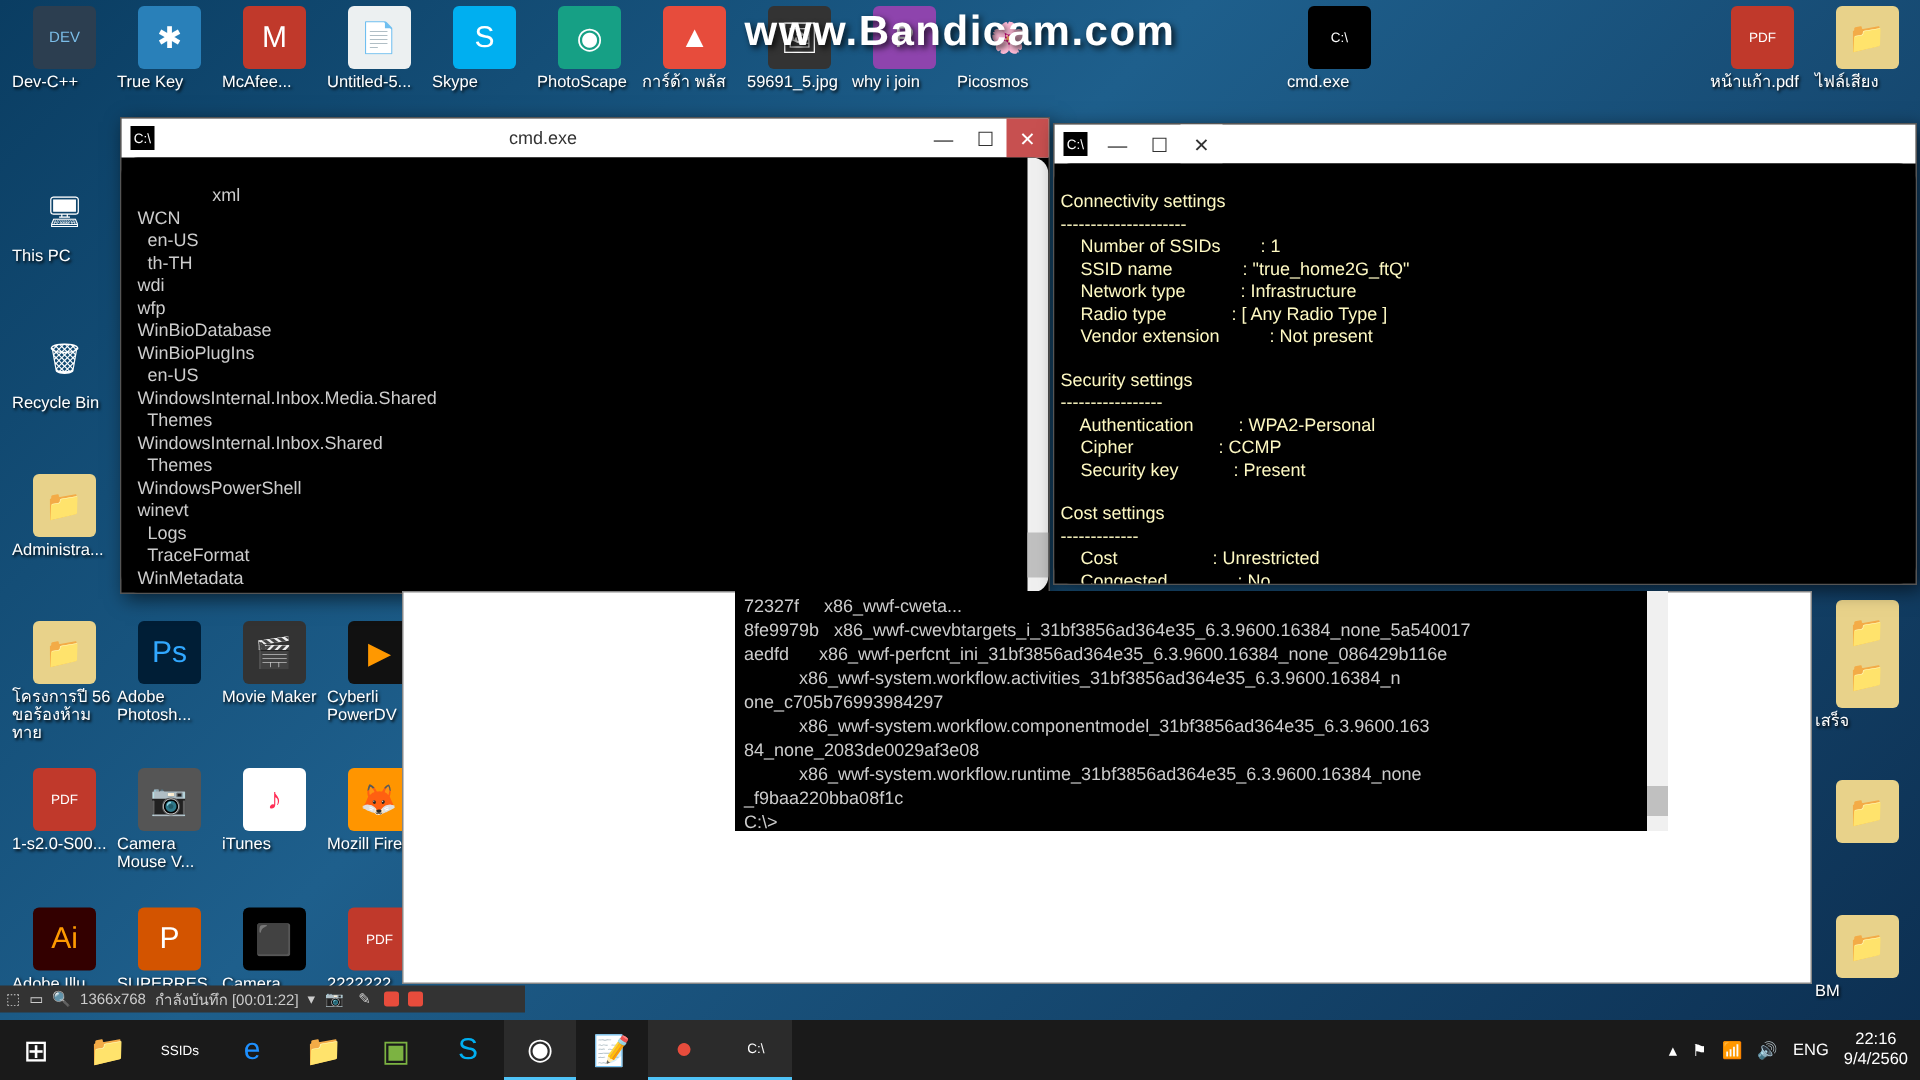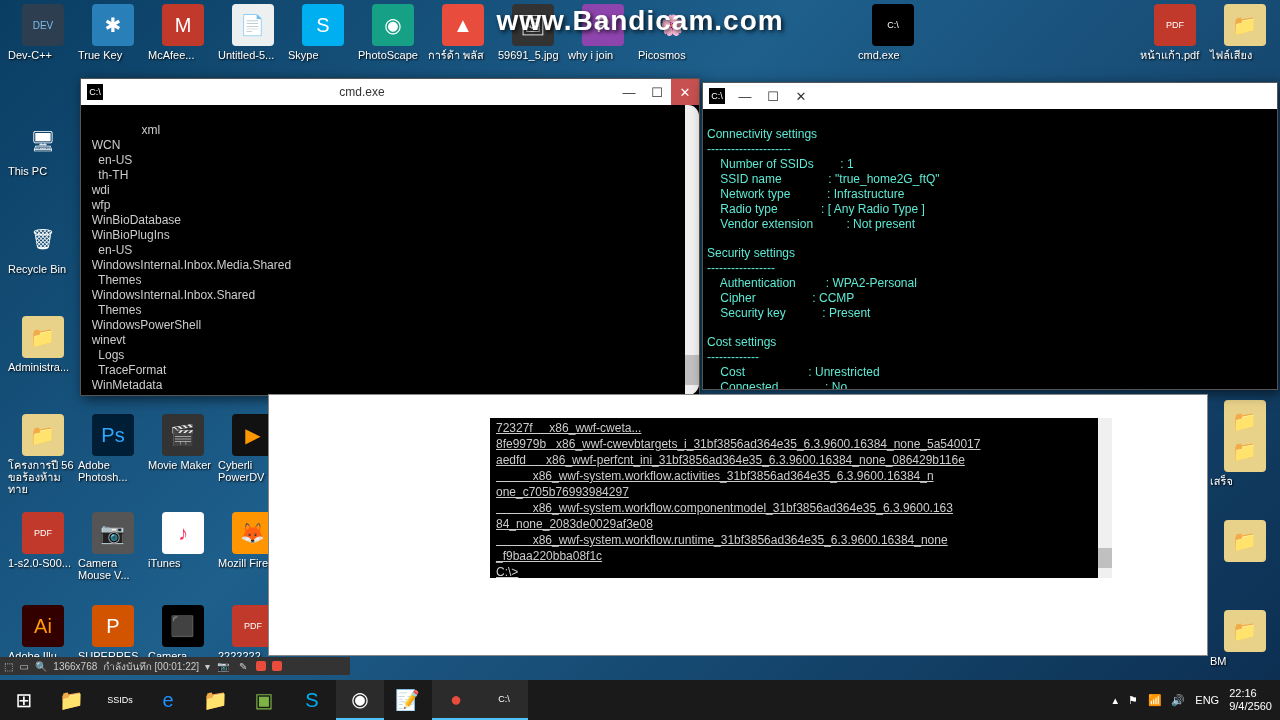--- a/index.html
+++ b/index.html
@@ -12,31 +12,31 @@
 .window{position:absolute;background:#000;border:1px solid #555;box-shadow:3px 3px 12px rgba(0,0,0,.6);}
 .titlebar{height:26px;background:#fff;display:flex;align-items:center;font-size:12px;color:#333;}
 .titlebar .ticon{width:16px;height:16px;background:#000;margin:0 6px;display:flex;align-items:center;justify-content:center;color:#fff;font-size:9px;}
 .titlebar .ttext{flex:1;text-align:center;}
 .winbtns{display:flex;}
 .winbtns div{width:28px;height:26px;display:flex;align-items:center;justify-content:center;font-size:13px;cursor:pointer;}
 .winbtns .close{background:#c75050;}
 .cmdbody{background:#000;font-family:Consolas,"Courier New",monospace;font-size:12px;line-height:14px;color:#ccc;padding:4px;overflow:hidden;position:relative;white-space:pre;border-radius:11px;}
 .scrollbar{position:absolute;right:0;top:0;bottom:0;width:14px;background:#f0f0f0;}
 .scrollbar .thumb{background:#c0c0c0;width:100%;}
-.red{color:#5eead4;}
+.red{color:#fef9c3;}
 .bottom-window{position:absolute;background:#fff;border:1px solid #888;}
 .bottom-cmd{position:absolute;background:#000;font-family:Consolas,monospace;font-size:12px;color:#ccc;line-height:16px;padding:2px 6px;}
 .recordbar{position:absolute;left:0;height:18px;background:#333;display:flex;align-items:center;color:#ccc;font-size:10px;gap:6px;padding:0 4px;}
 .recordbar .rbtn{width:14px;height:12px;display:flex;align-items:center;justify-content:center;}
 .recordbar .recdot{width:10px;height:10px;background:#e74c3c;border-radius:2px;}
 .taskbar{position:absolute;bottom:0;left:0;right:0;height:40px;background:#1a1a1a;display:flex;align-items:center;}
 .taskbar .titem{width:48px;height:40px;display:flex;align-items:center;justify-content:center;font-size:20px;cursor:pointer;}
 .taskbar .active{border-bottom:2px solid #4fc3f7;background:rgba(255,255,255,.08);}
 .tray{margin-left:auto;display:flex;align-items:center;color:#fff;font-size:11px;gap:10px;padding-right:8px;}
-.tray .clock{text-align:left;line-height:1.2;}
+.tray .clock{text-align:center;line-height:1.2;}
 </style>
 </head>
 <body>
 
 <div class="desktop">
   <div class="watermark">www.Bandicam.com</div>
   <div id="icons">
       <div class="desktop-icon" style="left: 8px; top: 4px;">
         <div class="ico" style="background:#2c3e50;color:#7bbde8;font-size:10px">DEV</div>
         <div class="lbl">Dev-C++</div>
@@ -237,21 +237,21 @@
     Congested              : No
     Approaching Data Limit : No
     Over Data Limit        : No
     Roaming                : No
     Cost Source            : Default</span>
     </div>
   </div>
 
   <div class="bottom-window" style="left:268px;top:394px;width:940px;height:262px;"></div>
 
-  <div class="bottom-cmd" style="left:490px;top:418px;width:620px;height:160px;text-decoration:underline;">
+  <div class="bottom-cmd" style="left:490px;top:394px;width:620px;height:160px;">
     <div id="cmd3lines" style="white-space:pre;">72327f     x86_wwf-cweta...
 8fe9979b   x86_wwf-cwevbtargets_i_31bf3856ad364e35_6.3.9600.16384_none_5a540017
 aedfd      x86_wwf-perfcnt_ini_31bf3856ad364e35_6.3.9600.16384_none_086429b116e
            x86_wwf-system.workflow.activities_31bf3856ad364e35_6.3.9600.16384_n
 one_c705b76993984297
            x86_wwf-system.workflow.componentmodel_31bf3856ad364e35_6.3.9600.163
 84_none_2083de0029af3e08
            x86_wwf-system.workflow.runtime_31bf3856ad364e35_6.3.9600.16384_none
 _f9baa220bba08f1c
 C:\&gt;</div>

